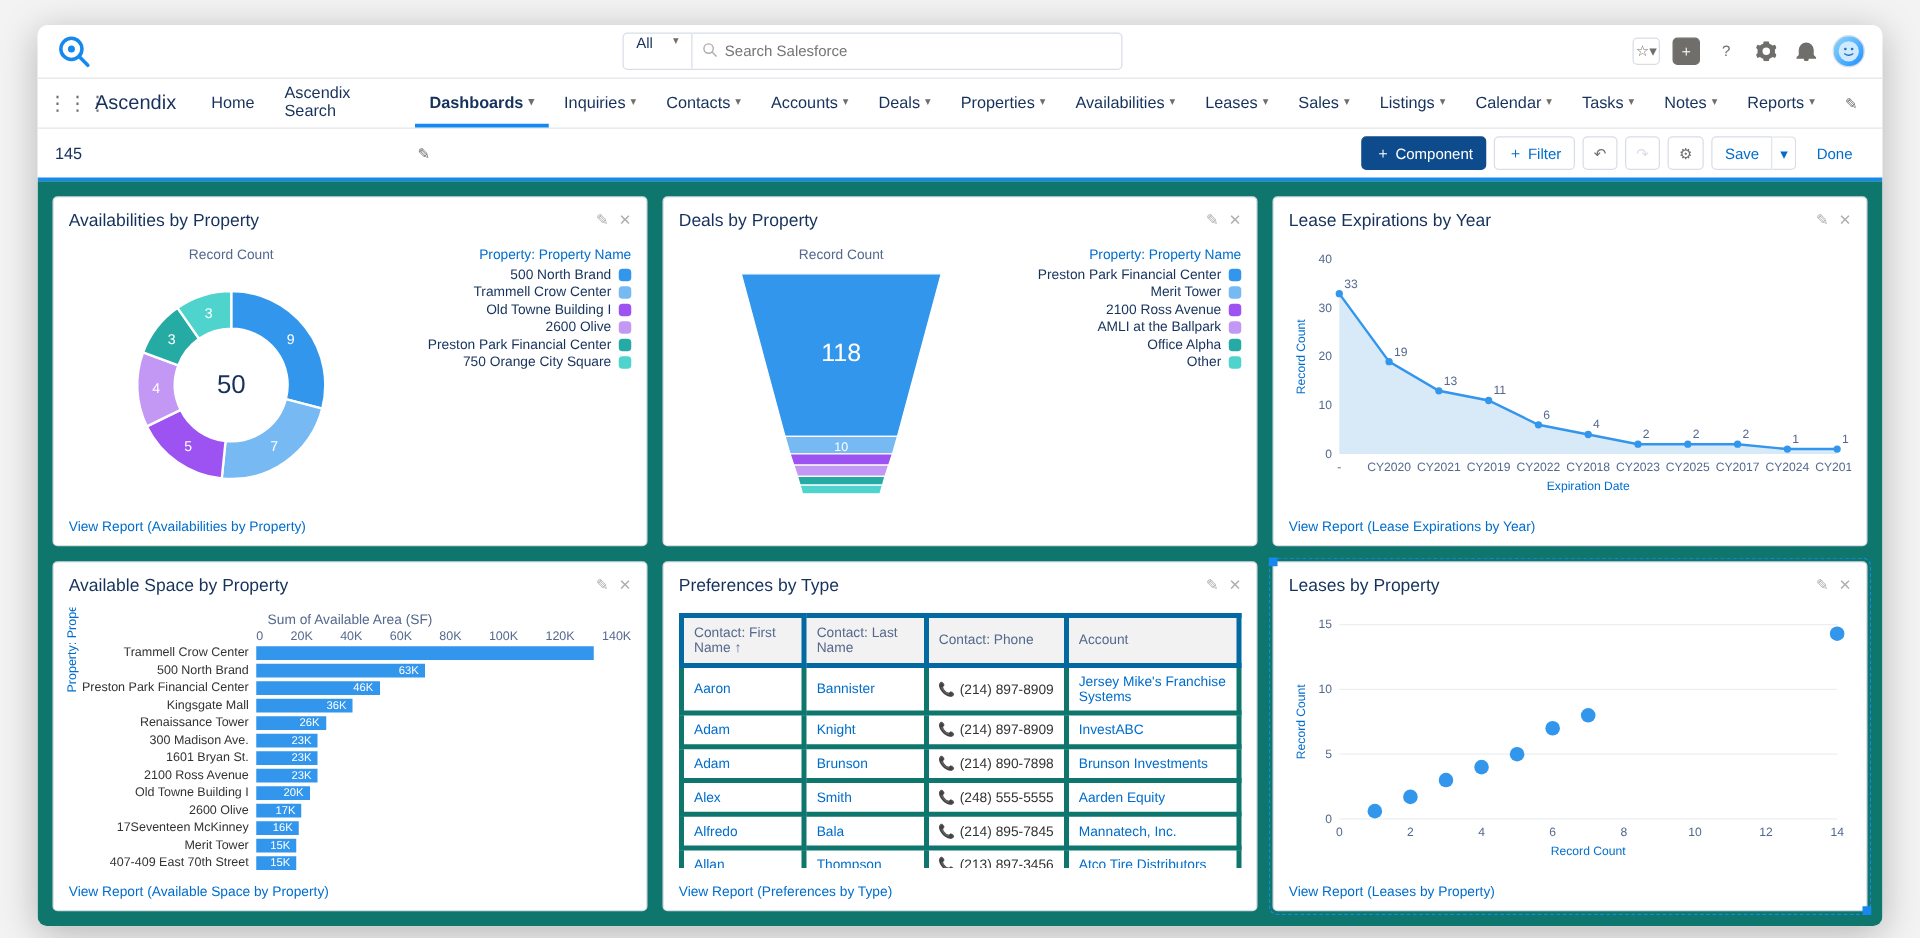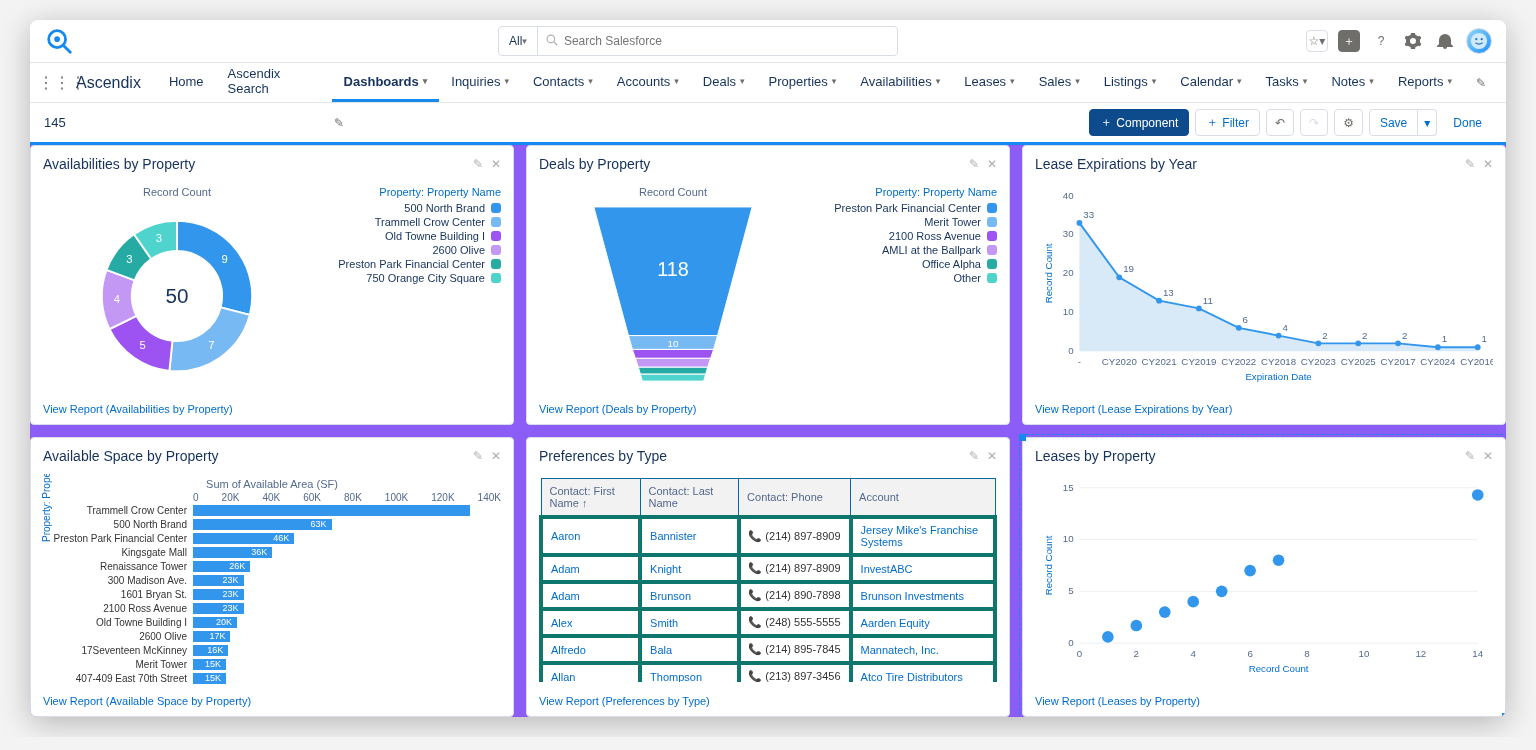--- a/index.html
+++ b/index.html
@@ -19,21 +19,21 @@
     margin: 0 auto;
   }
 
   
   .global-header {
     display: flex; align-items: center; padding: 6px 14px; border-bottom: 1px solid #e5e5e5;
   }
   .gh-logo { width: 30px; height: 30px; margin-right: 16px; }
   .gh-center { flex: 1; display: flex; justify-content: center; }
   .search-wrap { display:flex; border:1px solid #d8dde6; border-radius:4px; overflow:hidden; width:400px; height:30px; }
-  .search-scope { padding:0 10px; display:flex; align-items:center; gap:0; border-right:1px solid #d8dde6; font-size:12px; cursor:pointer;}
+  .search-scope { padding:0 10px; display:flex; align-items:flex-start; gap:16px; border-right:1px solid #d8dde6; font-size:12px; cursor:pointer;}
   .search-input-wrap { display:flex; align-items:center; flex:1; padding:0 8px; gap:6px; }
   .search-input { border:none; outline:none; font-size:12px; flex:1; }
   .gh-right { display:flex; align-items:center; gap:10px; }
   .gh-ic { width:22px; height:22px; display:flex;align-items:center;justify-content:center; color:#706e6b; cursor:pointer; border-radius:4px; }
   .gh-ic.box { border:1px solid #d8dde6; }
   .gh-avatar { width:26px;height:26px;border-radius:50%; background:linear-gradient(135deg,#8fd8fa,#1e90ff); border:1px solid #d8dde6; display:flex;align-items:center;justify-content:center;}
 
   
   .nav-bar { display:flex; align-items:center; padding:0 8px; border-bottom:1px solid #e5e5e5; height:40px;}
   .nav-waffle { width:34px; text-align:center; color:#706e6b; font-size:16px; cursor:pointer;}
@@ -51,21 +51,21 @@
   .toolbar-right { margin-left:auto; display:flex; gap:6px; }
   .btn { display:flex;align-items:center;gap:4px; border:1px solid #d8dde6; background:#fff; padding:4px 10px; border-radius:4px; font-size:12px; cursor:pointer; color:#006dcc;}
   .btn.primary { background:#0e4b8d; color:#fff; border-color:#0e4b8d;}
   .btn.icon-only { padding:4px 8px; color:#706e6b;}
   .btn.split-r { border-radius:0 4px 4px 0; border-left:none; padding:4px 6px;}
   .save-group { display:flex; }
   .save-group .btn.save-btn { border-radius:4px 0 0 4px;}
   .btn.plain-text { border:none; background:none; color:#006dcc; }
 
   
-  .dash-grid { background:#8b5cf6; padding:0; display:grid; grid-template-columns: repeat(3,1fr); grid-auto-rows: 280px; gap:12px; }
+  .dash-grid { background:#0f766e; padding:12px; display:grid; grid-template-columns: repeat(3,1fr); grid-auto-rows: 280px; gap:12px; }
   .card { background:#fff; border:1px solid #d8dde6; border-radius:4px; display:flex; flex-direction:column; position:relative;}
   .card.selected { outline:1px dashed #1589ee; outline-offset:2px;}
   .card.selected::before, .card.selected::after { content:""; position:absolute; width:7px;height:7px;background:#1589ee; }
   .card.selected::before{ left:-4px; top:-4px;} .card.selected::after{ right:-4px; bottom:-4px;}
   .card-header { display:flex; align-items:center; padding:10px 12px; font-size:14px; }
   .card-title { flex:1; }
   .card-ic { color:#b0adab; cursor:pointer; margin-left:8px; font-size:12px;}
   .card-body { flex:1; padding:4px 12px 4px; overflow:hidden; display:flex; }
   .card-footer { padding:8px 12px; }
   .card-footer a { color:#006dcc; font-size:11px; text-decoration:none; cursor:pointer;}
@@ -87,21 +87,21 @@
   .hbar-axis{ display:flex; margin-left:150px; color:#54698d; justify-content:space-between; }
   .hbar-row{ display:flex; align-items:center; height:14px; }
   .hbar-cat{ width:150px; text-align:right; padding-right:6px; white-space:nowrap; overflow:hidden; text-overflow:ellipsis; color:#333;}
   .hbar-bar-track{ flex:1; position:relative; height:11px;}
   .hbar-bar{ position:absolute; left:0; top:0; bottom:0; background:#3296ed;}
   .hbar-val{ position:absolute; top:0; color:#fff; font-size:9px; padding:0 3px; line-height:11px;}
   .hbar-yaxis{ position:absolute; left:-2px; top:64px; transform:rotate(-90deg); transform-origin:left top; color:#006dcc; font-size:10px; white-space:nowrap;}
 
   
   table.data-tbl{ width:100%; border-collapse:collapse; font-size:11px; }
-  .data-tbl th{ background:#f3f2f2; color:#54698d; font-weight:normal; text-align:left; padding:6px 8px; border:1px solid #0369a1;}
+  .data-tbl th{ background:#f3f2f2; color:#54698d; font-weight:normal; text-align:left; padding:6px 8px; border:4px solid #0369a1;}
   .data-tbl td{ padding:5px 8px; border:4px solid #0f766e; color:#006dcc;}
   .data-tbl td.phone{ color:#333; white-space:nowrap;}
   .tbl-scroll{ overflow:auto; width:100%; }
 
   
   .axis-text{ fill:#54698d; font-size:10px;}
   .x-title{ fill:#006dcc; font-size:10px;}
 </style>
 </head>
 <body>
@@ -358,21 +358,20 @@
                   <span class="dot" style="background:#26aba4"></span>
                 </div>
                 <div class="legend-row">
                   <span>Other</span>
                   <span class="dot" style="background:#4ed4cd"></span>
                 </div>
               </div>
           </div>
         </div>
       </div>
-      <div class="card-footer"><a>View Report (Deals by Property)</a></div>
     </div>
 
     <div class="card">
       <div class="card-header">
         <span class="card-title">Lease Expirations by Year</span>
         <span class="card-ic">✎</span>
         <span class="card-ic">✕</span>
       </div>
       <div class="card-body">
           <svg id="line" width="100%" height="100%" viewBox="0 0 460 210">

